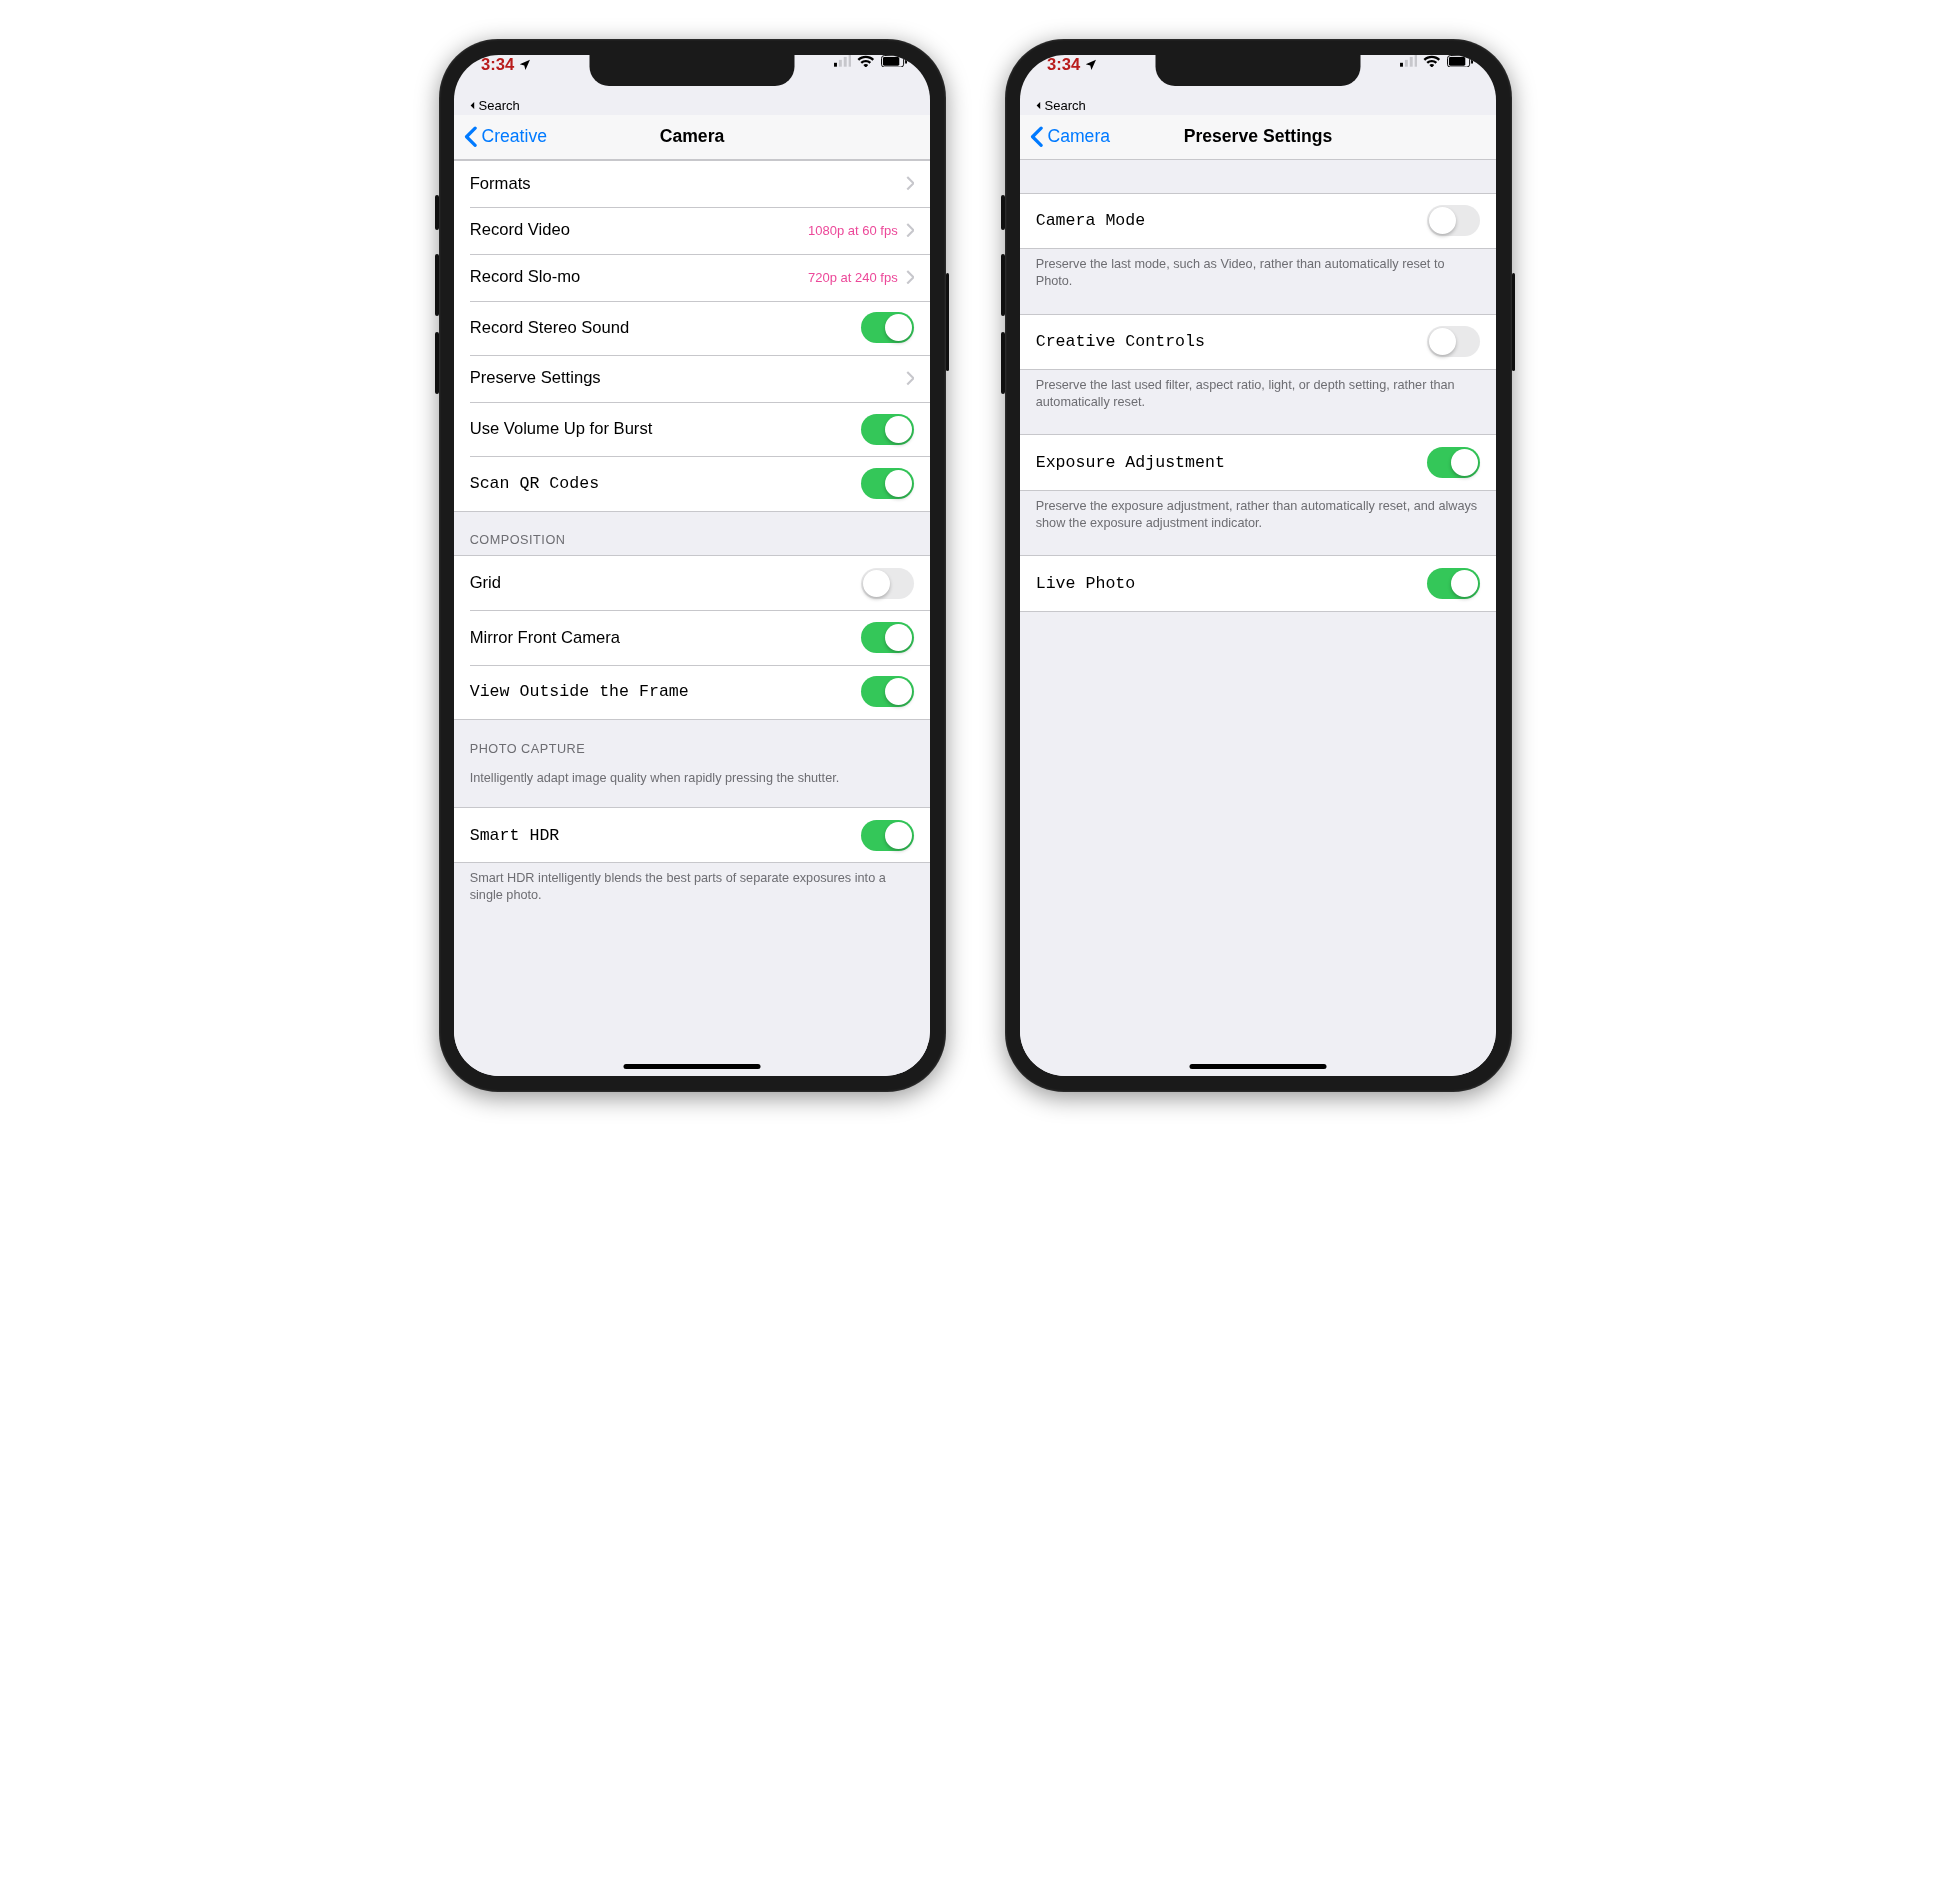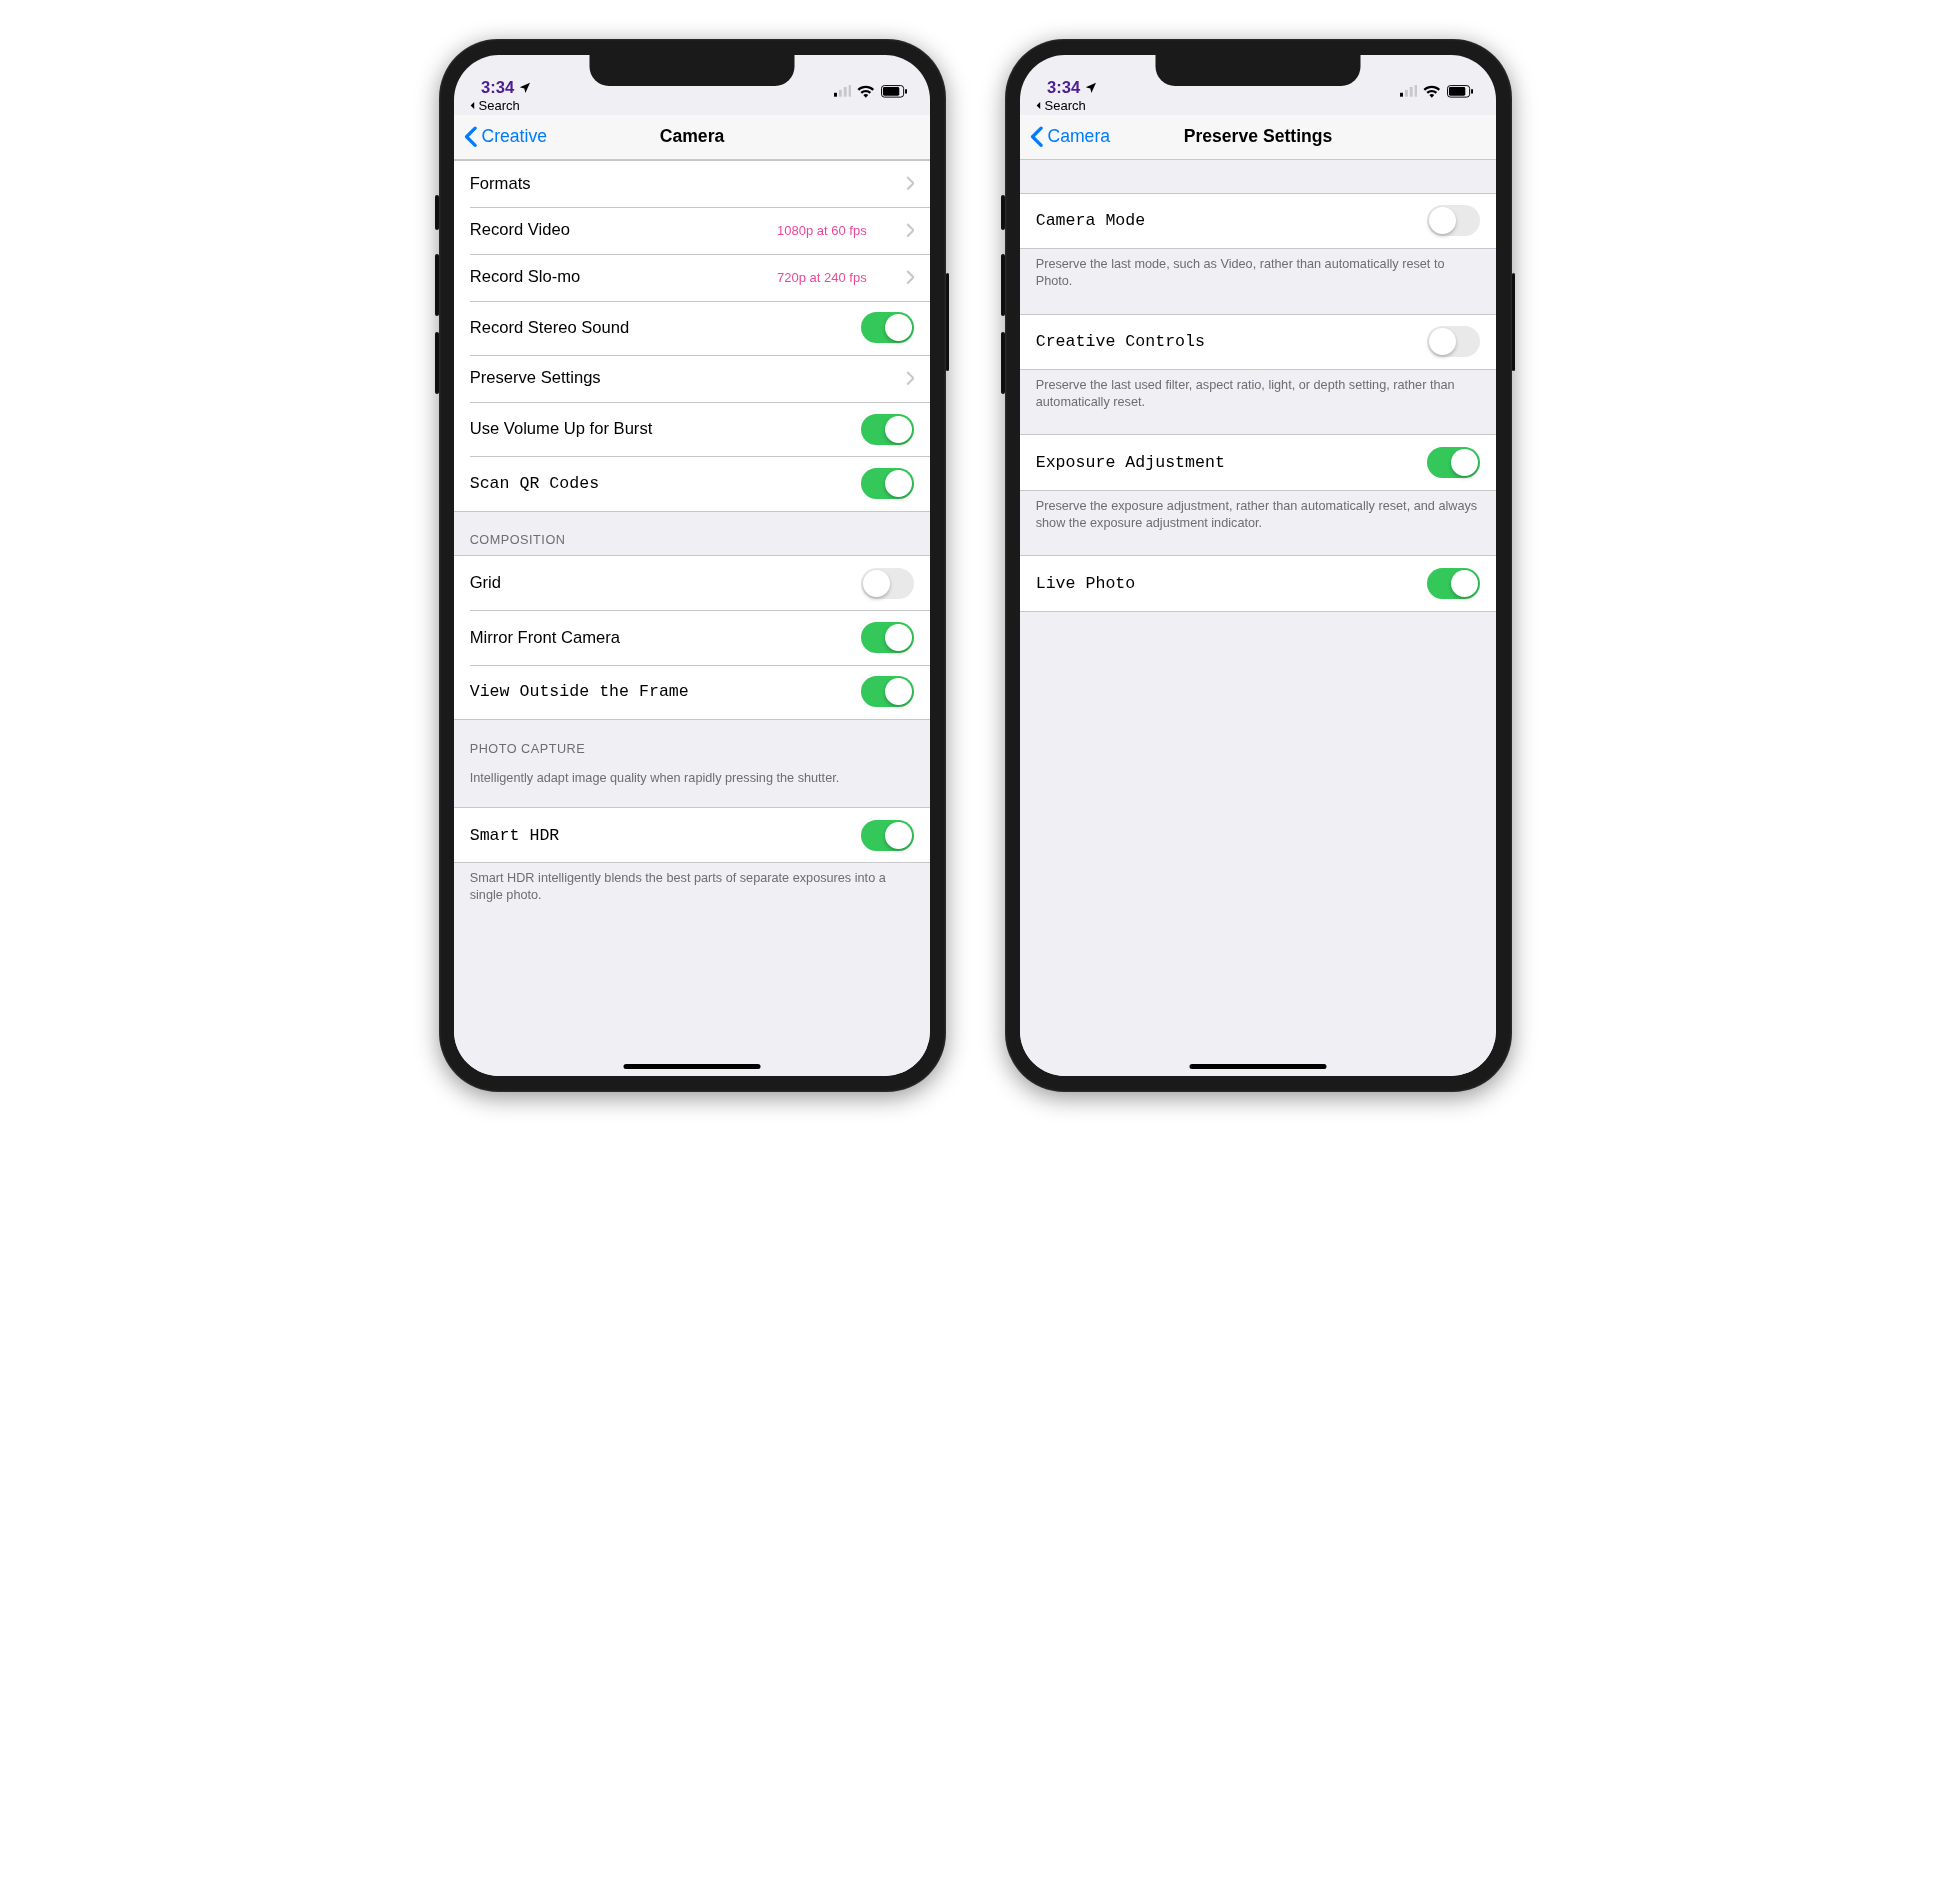--- a/index.html
+++ b/index.html
@@ -51,25 +51,25 @@
   .side-button.left1  { left: -3.9px; top: 156px; width: 3.9px; height: 35px; }
   .side-button.left2  { left: -3.9px; top: 215px; width: 3.9px; height: 62px; }
   .side-button.left3  { left: -3.9px; top: 293px; width: 3.9px; height: 62px; }
   .side-button.right1 { right:-3.9px; top: 234px; width: 3.9px; height: 98px; }
 
   
   .status-bar {
     height: 43px;
     display: flex;
     justify-content: space-between;
-    align-items: flex-end;
+    align-items: flex-start;
     padding: 0 23.4px 0 27px;
     font-size: 16.6px;
     font-weight: 600;
-    color: #4c1d95;
+    color: #b91c1c;
     position: relative;
     z-index: 40;
   }
   .status-left { display: flex; align-items: center; gap: 3.9px; }
   .status-right { display: flex; align-items: center; gap: 5.9px; }
   .loc-icon svg, .status-right svg { display:block; }
 
   
   .breadcrumb {
     font-size: 13px;
@@ -127,21 +127,20 @@
   .cell {
     background: #ffffff;
     min-height: 47px;
     padding: 11.7px 15.6px;
     display: flex;
     align-items: center;
     justify-content: flex-start;
     font-size: 16.6px;
     color: #000;
     position: relative;
-    gap: 31px;
   }
   .cell + .cell::before {
     content: "";
     position: absolute;
     top: 0; left: 15.6px; right: 0;
     height: 1px;
     background: #c7c7cb;
   }
   .group-top { border-top: 1px solid #c7c7cb; }
   .group-bottom { border-bottom: 1px solid #c7c7cb; font-family: Liberation Mono, monospace; }

